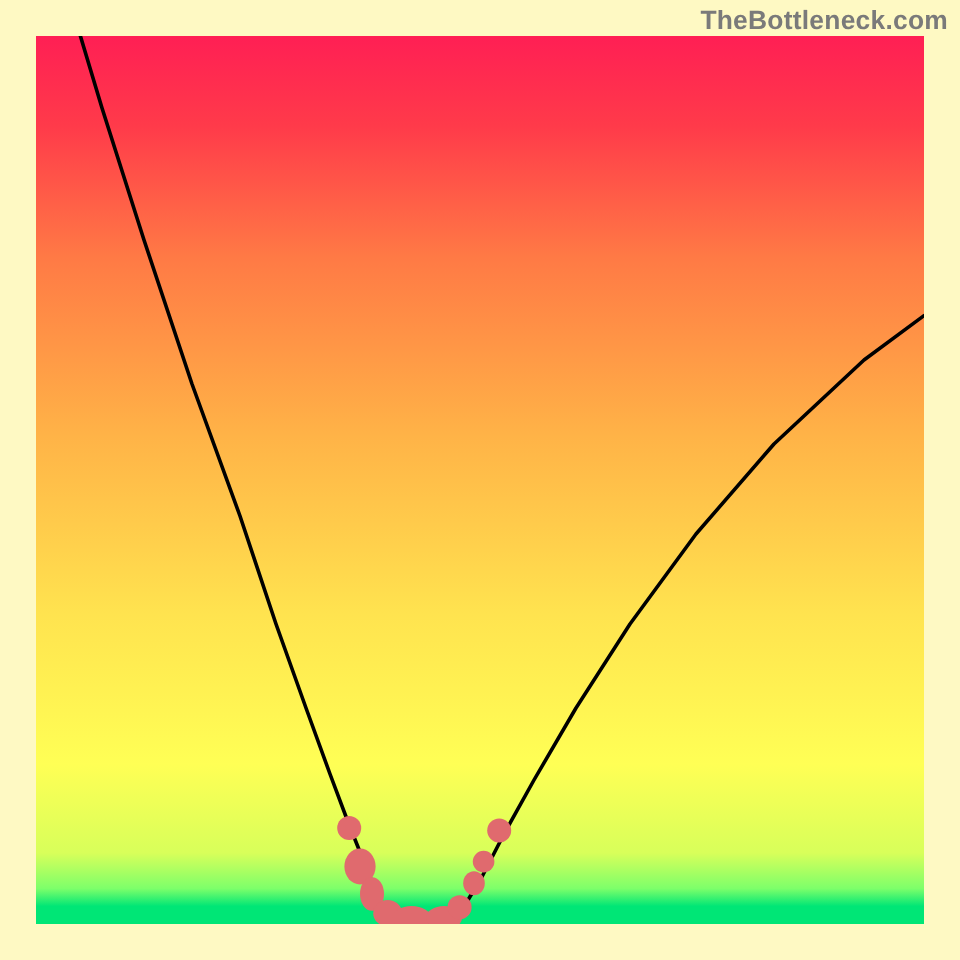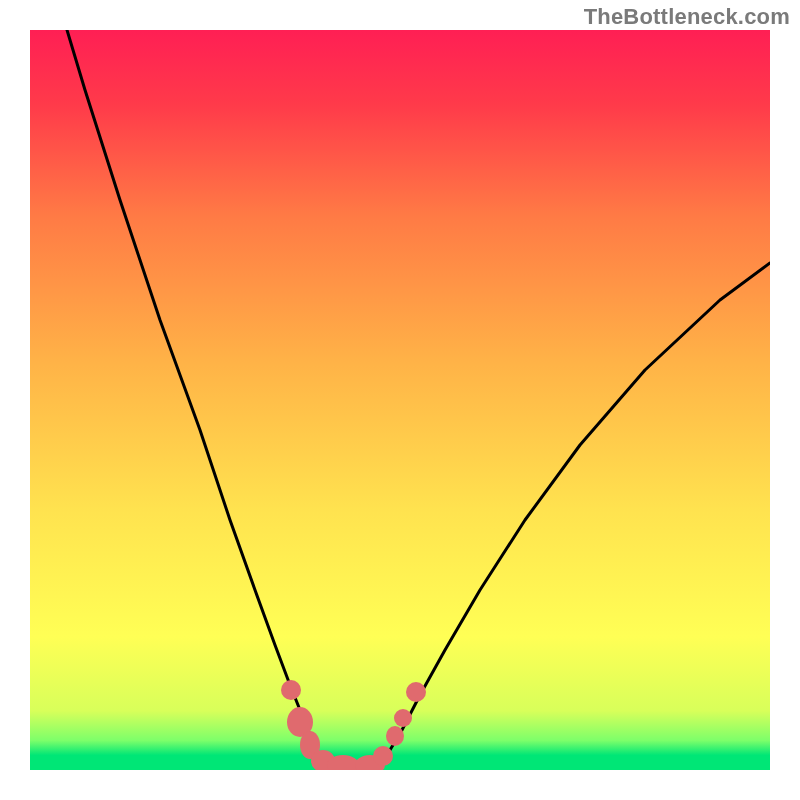--- a/index.html
+++ b/index.html
@@ -10,21 +10,21 @@
     background: #000;
     font-family: Arial, Helvetica, sans-serif;
     overflow: hidden;
   }
   .frame {
     position: absolute;
     top: 0;
     left: 0;
     width: 800px;
     height: 800px;
-    background: #ffffff;
+    background: #fef9c3;
   }
   .plot {
     position: absolute;
     top: 30px;
     left: 30px;
     width: 740px;
     height: 740px;
     background: linear-gradient(to top,
       #00e676 0%,
       #00e676 2%,

